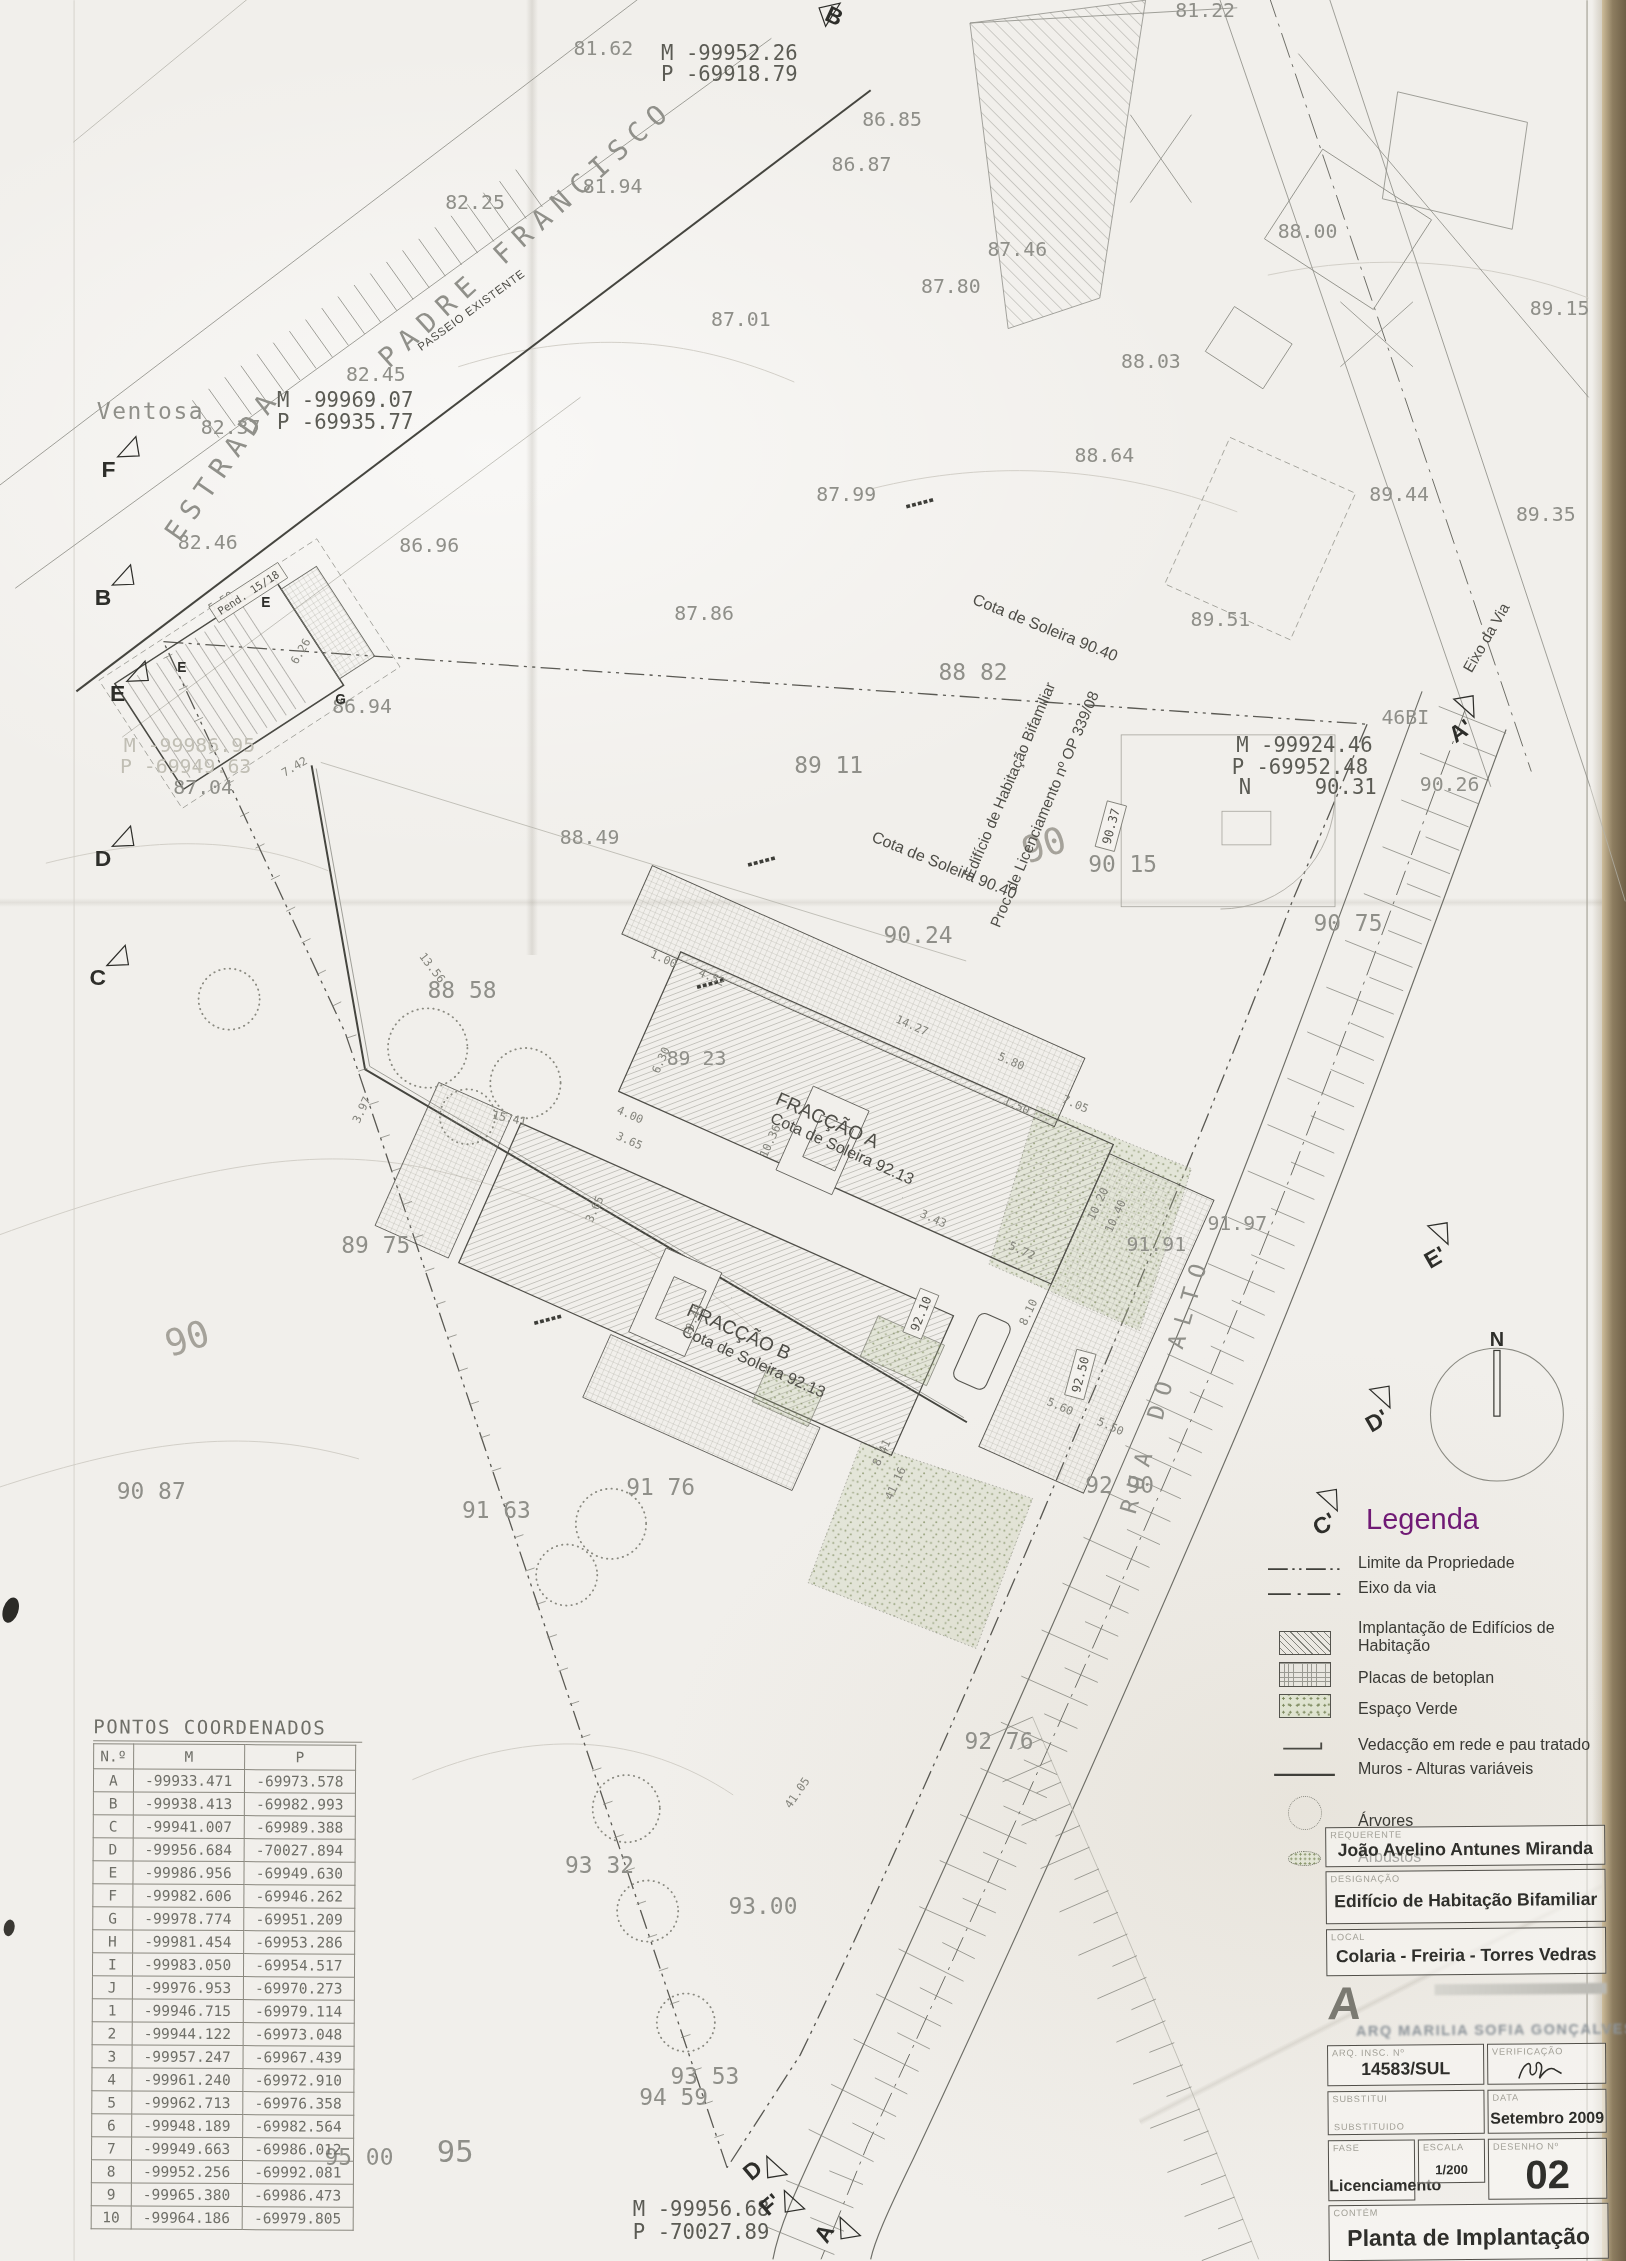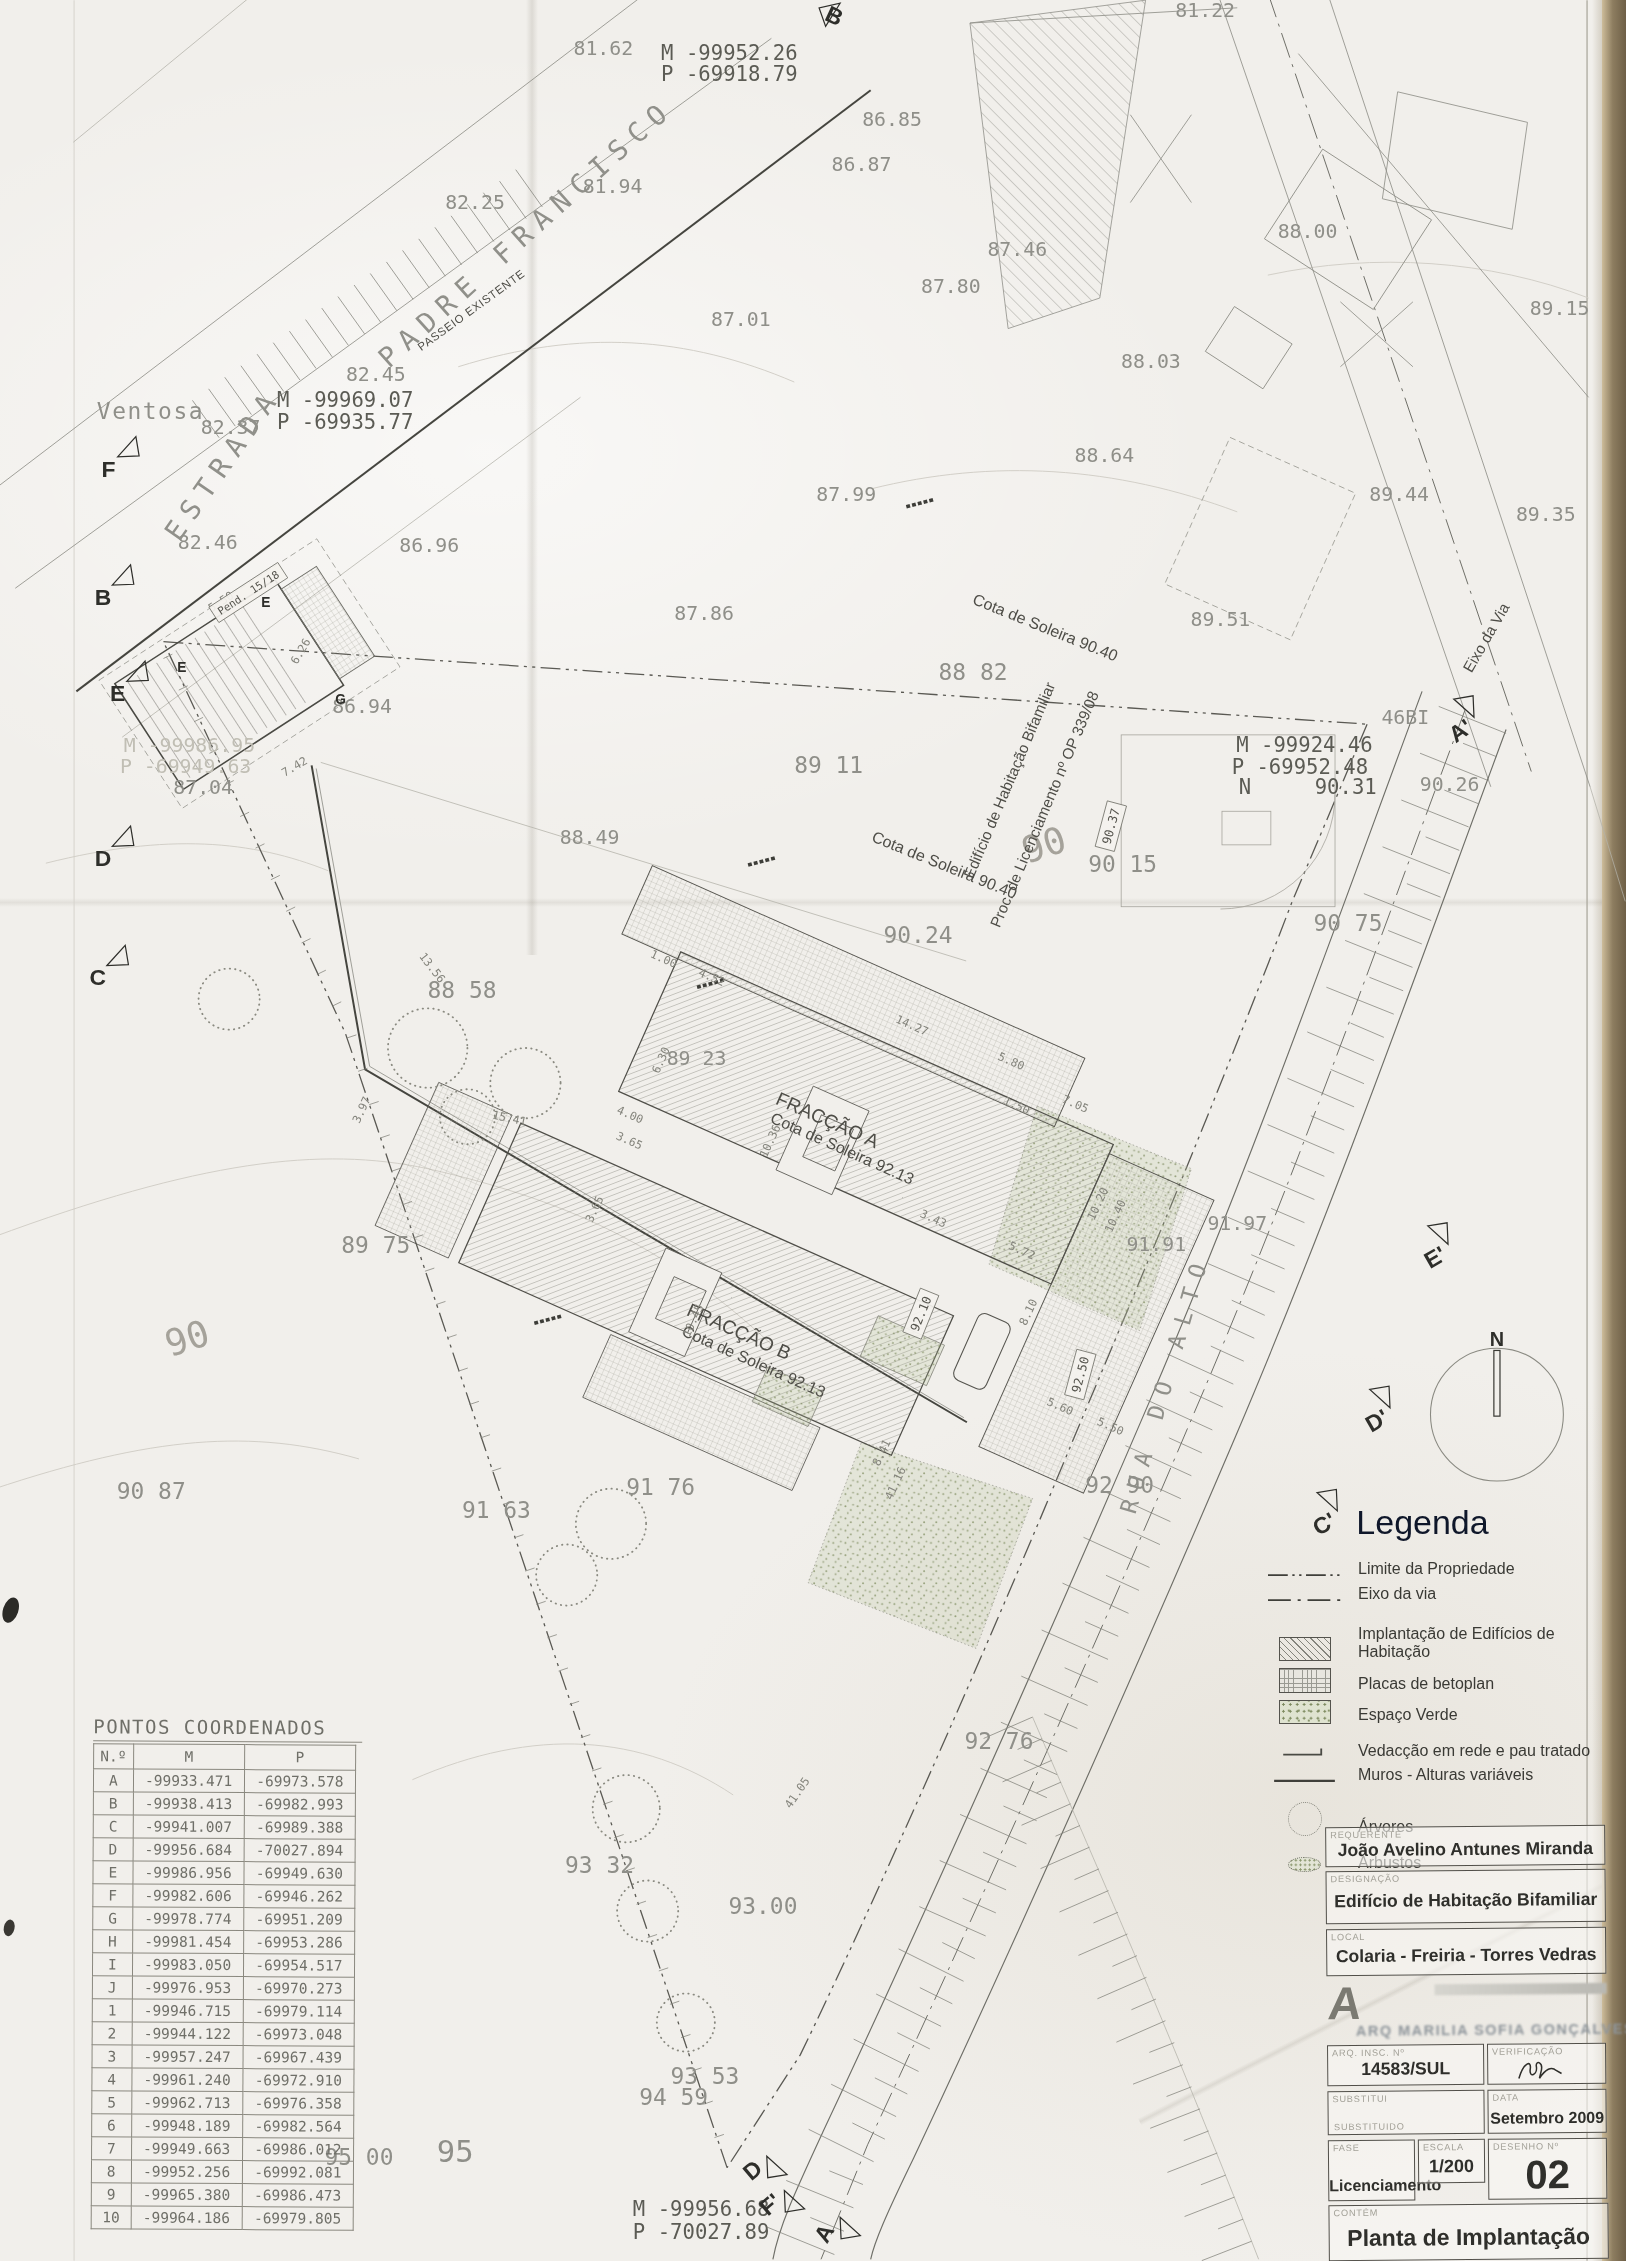--- a/index.html
+++ b/index.html
@@ -28,21 +28,21 @@
   .lb{font-family:"DejaVu Sans Mono",monospace;fill:#8f8f89;text-anchor:middle}
   .k-d{fill:#5b5b54}.k-b{fill:#a5a29a}.k-m{fill:#84847c}.k-f{fill:#c0beb4}
   .k-t{font-family:"Liberation Sans",sans-serif;fill:#4e4d47}
   .k-road{fill:#90908a}.k-sq{fill:#3d3d38}.k-x{fill:#55544d}
   .mk{font-family:"Liberation Sans",sans-serif;font-weight:bold;fill:#2e2e2a;text-anchor:middle}
   .flag{stroke:#2e2e2a;fill:none;stroke-width:1.6}
   .boxr{fill:rgba(244,242,238,.92);stroke:#6f6f67;stroke-width:1}
   .hud{position:absolute;z-index:2;}
   
   #legend{left:1268px;top:1503px;width:340px;}
-  #legend .ttl{font-size:34px;color:#0f172a;text-align:center;margin:0 31px 18.3px 0;}
+  #legend .ttl{font-size:29px;color:#701a75;text-align:center;margin:0 31px 18.3px 0;}
   .lrow{display:flex;align-items:flex-end;margin-bottom:6.9px;}
   .lrow .samp{width:73px;display:flex;justify-content:center;align-items:center;flex:none;margin-right:17px;}
   .lrow .llab{font-size:16px;color:#3a3a35;}
   .sw{width:52px;height:24.4px;border:1.1px solid #54534d;box-sizing:border-box;flex:none}
   .sw-diag{background:repeating-linear-gradient(45deg,rgba(0,0,0,0) 0 3.8px,#84847c 3.8px 4.7px);}
   .sw-grid{background:repeating-linear-gradient(0deg,rgba(0,0,0,0) 0 3.8px,#9a9a92 3.8px 4.6px),repeating-linear-gradient(90deg,rgba(0,0,0,0) 0 3.8px,#9a9a92 3.8px 4.6px),#e8e6df;}
   .sw-stip{background:radial-gradient(#7d8a5f 1px, rgba(0,0,0,0) 1.2px),radial-gradient(#8a966c 0.8px, rgba(0,0,0,0) 1.1px),#dfe3d0;background-size:6.9px 6.9px,10px 10px;background-position:0 0,3.8px 4.6px;}
   .sym-tree{width:32px;height:32px;border:1.8px dotted #8a8a80;border-radius:50%;}
   .sym-shrub{width:31px;height:13px;border:1.8px dotted #6f6f65;border-radius:50%;background:radial-gradient(#8a966c 0.9px,rgba(0,0,0,0) 1.1px) 0 0/4.6px 4.6px,#e3e5d6;}
   .gap1{height:15.3px}.gap2{height:10.7px}
@@ -68,21 +68,21 @@
   #stamp .nm{position:absolute;left:29px;right:0;bottom:1.5px;font-size:14.5px;font-weight:bold;color:#8e959b;letter-spacing:1.5px;filter:blur(1.2px);white-space:nowrap;}
   #bx-arq{top:218px;height:41px;width:157px}
   #bx-ver{top:218px;height:41px;left:160px;width:119px}
   #bx-sub{top:264px;height:44px;width:157px}
   #bx-data{top:264px;height:44px;left:160px;width:119px}
   #bx-fase{top:313px;height:61px;width:87px}
   #bx-esc{top:313px;height:44px;left:90px;width:67px}
   #bx-num{top:313px;height:61px;left:160px;width:119px}
   #bx-num .tb-val{font-size:40px;bottom:1.5px;}
   #bx-fase .tb-val{font-size:16px;}
-  #bx-esc .tb-val{font-size:18px;margin-top:8px;}
+  #bx-esc .tb-val{font-size:13px;margin-top:8px;}
   #bx-con{top:378px;height:56px;width:100%}
   #bx-con .tb-val{font-size:23px;bottom:7.6px;}
   #bx-ver svg{position:absolute;left:26px;top:10.7px;}
 </style>
 </head>
 <body>
 
 <div id="paper"></div>
 
 <svg id="plan" width="1626" height="2261" viewBox="0 0 2129 2960">

